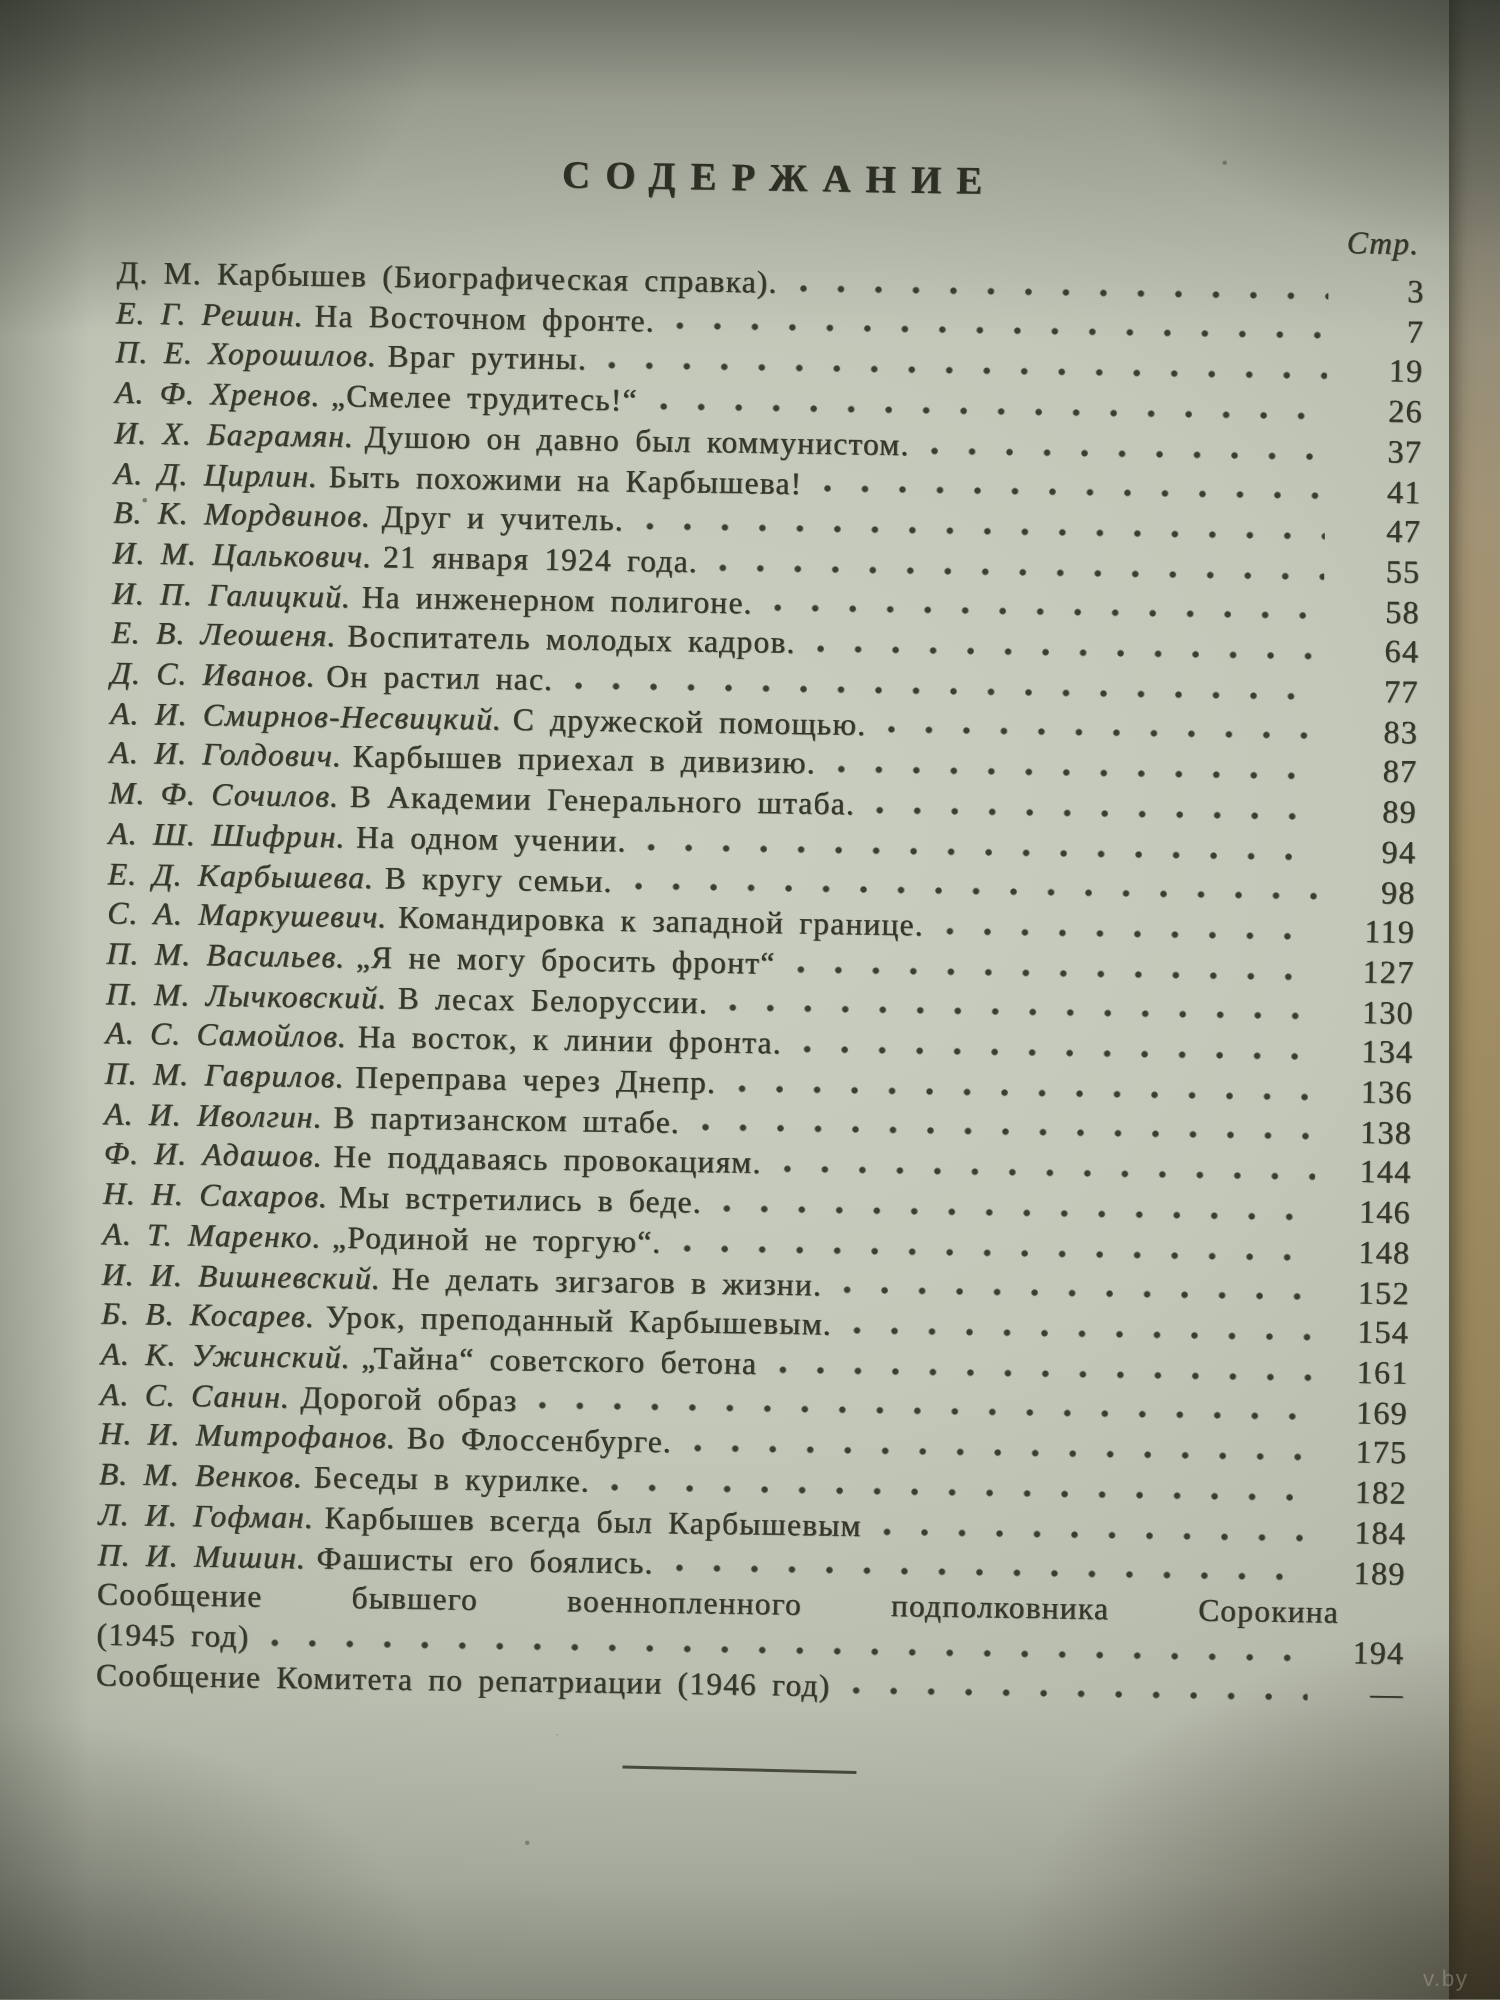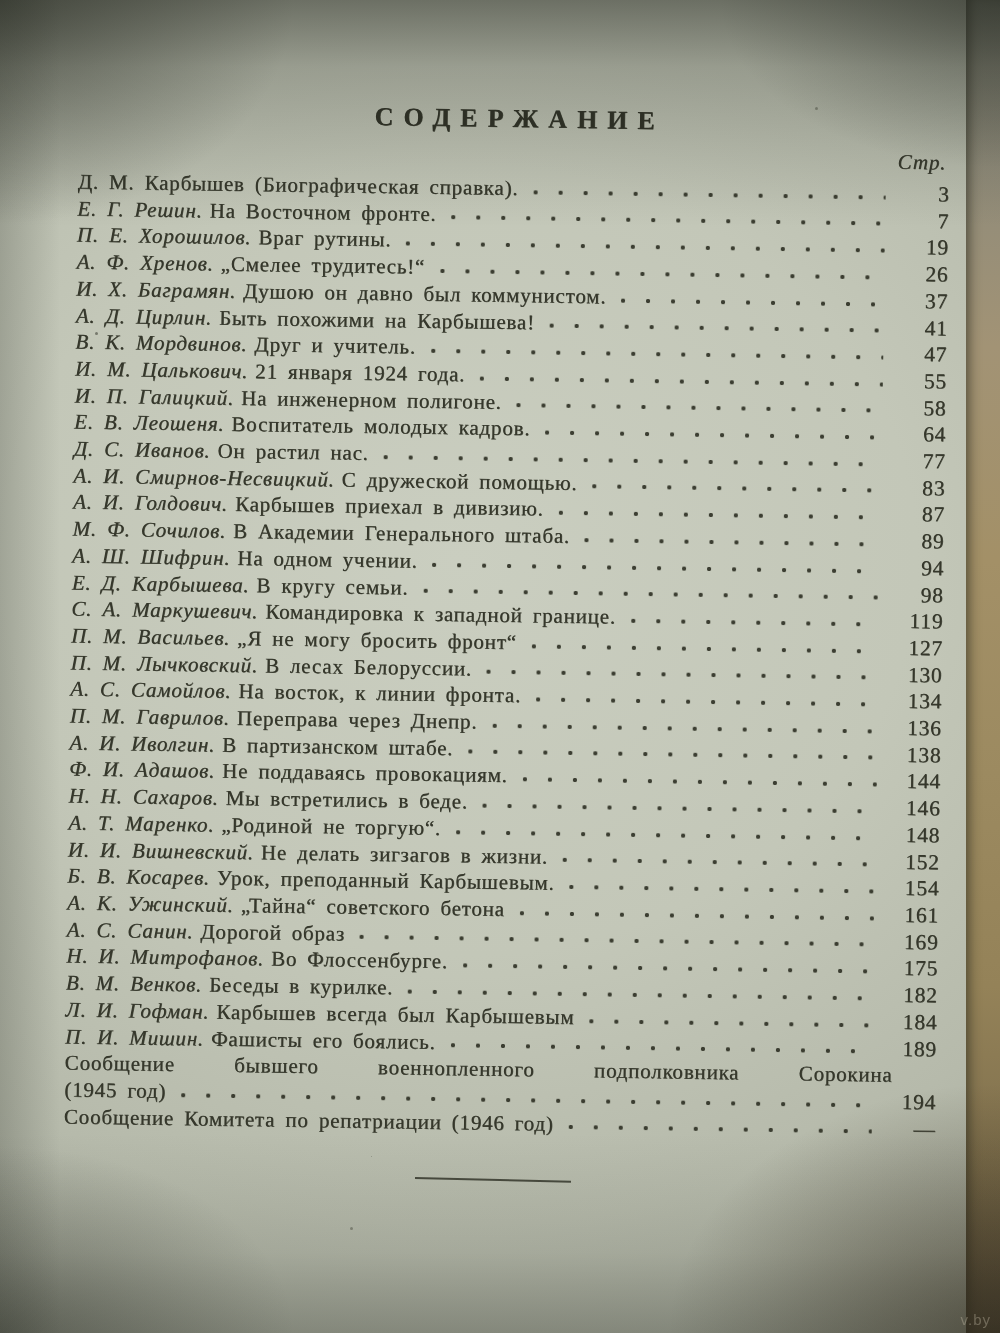--- a/index.html
+++ b/index.html
@@ -72,21 +72,21 @@
   .specks{
     position:absolute;left:95px;top:332px;width:3px;height:3px;border-radius:50%;
     background:rgba(55,57,45,0.55);
     box-shadow:
       720px -225px 0 0 rgba(55,57,45,0.40),
       355px -10px 0 -1px rgba(55,57,45,0.45),
       255px 895px 0 0 rgba(55,57,45,0.40),
       275px 823px 0 -1px rgba(55,57,45,0.35);
   }
   .watermark{
-    position:absolute;right:9px;bottom:5px;
+    position:absolute;right:21px;bottom:5px;
     font-family:"Liberation Sans", sans-serif;
     font-size:15px;letter-spacing:1px;
     color:rgba(196,190,168,0.38);
   }
 </style>
 </head>
 <body>
 
 <div class="photo">
   <div class="page-edge"></div>

